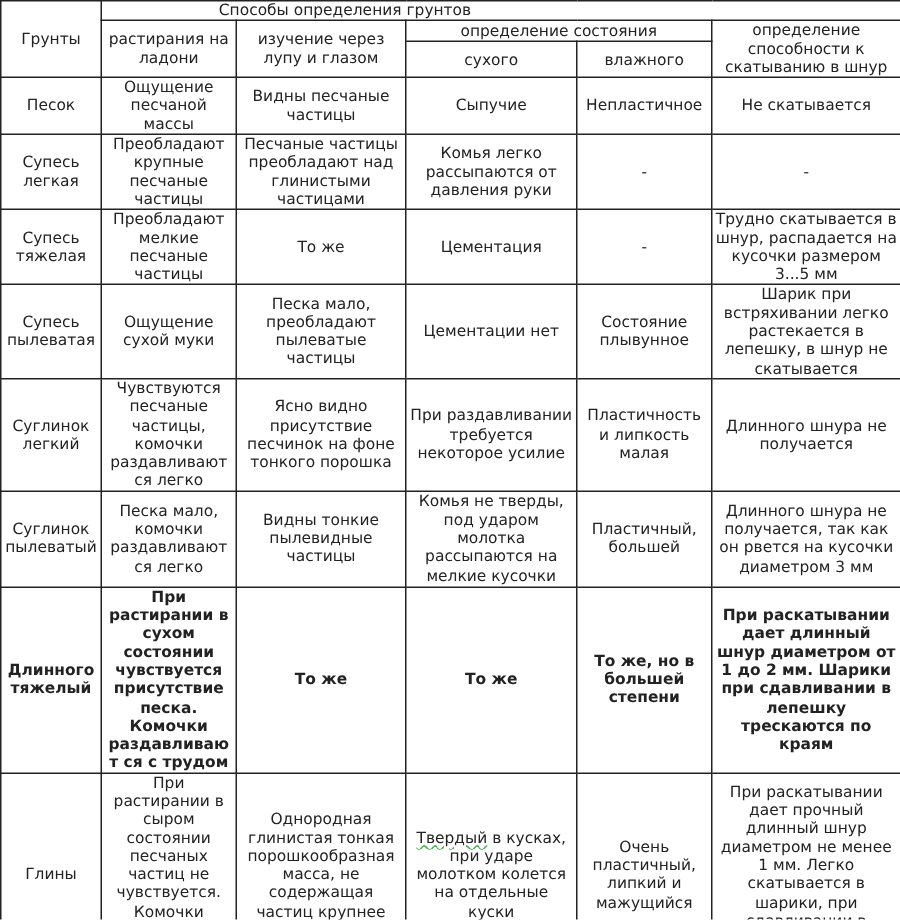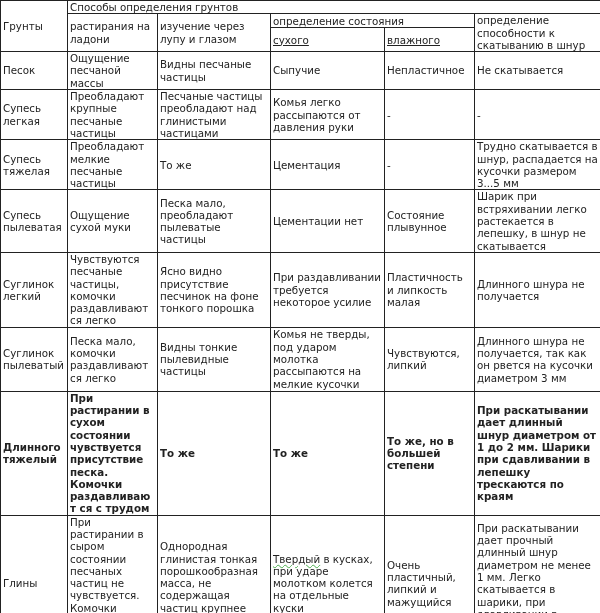--- a/index.html
+++ b/index.html
@@ -8,29 +8,29 @@
     border-collapse: collapse;
     width: 600px;
     table-layout: fixed;
     font-family: "DejaVu Sans", "Liberation Sans", sans-serif;
     font-size: 10.3px;
     line-height: 12.3px;
     color: #222222;
   }
   td, th {
     border: 1px solid #222222;
-    text-align: left;
+    text-align: center;
     vertical-align: middle;
     padding: 0 2px;
     font-weight: normal;
     word-wrap: break-word;
   }
   th.main-title { padding-right: 210px; height: 11px; }
   th.sub-title { height: 11px; }
-  tr.h3 th { height: 22px; text-decoration: underline; }
+  tr.h3 th { height: 22px; }
   tr.r-pesok td { height: 34px; }
   tr.r-supes-l td { height: 46px; }
   tr.r-supes-t td { height: 47px; }
   tr.r-supes-p td { height: 58px; }
   tr.r-sugl-l td { height: 66px; }
   tr.r-sugl-p td { height: 63px; }
   tr.r-sugl-t td { height: 115px; font-weight: bold; }
   tr.r-gliny td { height: 128px; }
   .spell { text-decoration: underline wavy #4caf50; text-decoration-thickness: 1px; }
 </style>
@@ -101,21 +101,21 @@
       <td>Ясно видно присутствие песчинок на фоне тонкого порошка</td>
       <td>При раздавливании требуется некоторое усилие</td>
       <td>Пластичность и липкость малая</td>
       <td>Длинного шнура не получается</td>
     </tr>
     <tr class="r-sugl-p">
       <td>Суглинок пылеватый</td>
       <td>Песка мало, комочки раздавливают ся легко</td>
       <td>Видны тонкие пылевидные частицы</td>
       <td>Комья не тверды, под ударом молотка рассыпаются на мелкие кусочки</td>
-      <td>Чувствуются, липкий</td>
+      <td>Пластичный, большей</td>
       <td>Длинного шнура не получается, так как он рвется на кусочки диаметром 3 мм</td>
     </tr>
     <tr class="r-sugl-t">
       <td>Длинного тяжелый</td>
       <td>При растирании в сухом состоянии чувствуется присутствие песка. Комочки раздавливают ся с трудом</td>
       <td>То же</td>
       <td>То же</td>
       <td>То же, но в большей степени</td>
       <td>При раскатывании дает длинный шнур диаметром от 1 до 2 мм. Шарики при сдавливании в лепешку трескаются по краям</td>
     </tr>

